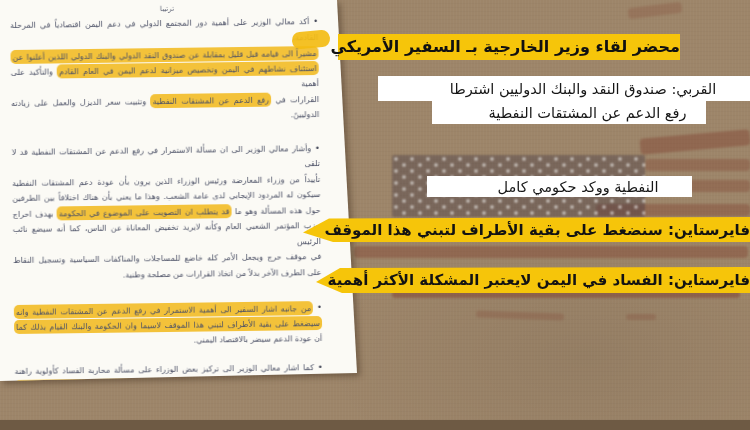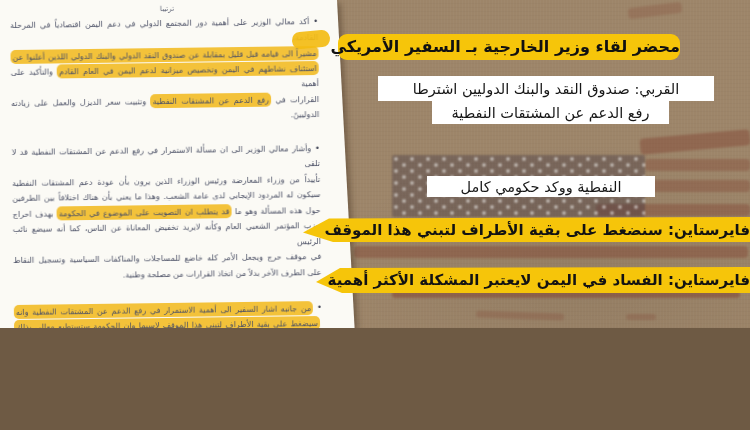--- a/index.html
+++ b/index.html
@@ -1,17 +1,17 @@
 <!DOCTYPE html>
 <html lang="ar"><head>
 <meta charset="utf-8">
 <style>
   html,body{margin:0;padding:0;background:#6e5a44;}
   .stage{
-    position:relative;width:750px;height:328px;overflow:hidden;
+    position:relative;width:750px;height:420px;overflow:hidden;
     background-color:#9d8569;
     background-image:
       radial-gradient(ellipse 300px 160px at 18% 22%, rgba(255,255,255,.05), transparent 70%),
       radial-gradient(ellipse 380px 200px at 78% 85%, rgba(0,0,0,.06), transparent 70%),
       repeating-linear-gradient(90deg, rgba(255,255,255,.025) 0 1px, transparent 1px 3px),
       repeating-linear-gradient(0deg, rgba(0,0,0,.02) 0 1px, transparent 1px 4px);
     font-family:"DejaVu Sans",sans-serif;
   }
   
   .flag{position:absolute;inset:0;z-index:1;}
@@ -46,26 +46,27 @@
   .doc-line.last{text-align-last:right;}
   .blt{margin-inline-end:4px;color:#3c4052;}
   .hl{background:rgba(242,185,25,.85);border-radius:5px;padding:2.5px 2px;
       -webkit-box-decoration-break:clone;box-decoration-break:clone;}
   .swash{position:absolute;left:292px;top:31px;width:38px;height:17px;z-index:3;
          background:rgba(243,188,20,.92);border-radius:8px;transform:rotate(-5deg);}
   
   .title{
     position:absolute;left:338px;top:34px;width:342px;height:26px;z-index:4;
     background:#f6c50a;color:#111;font-weight:bold;font-size:16px;line-height:26px;
-    text-align:center;direction:rtl;white-space:nowrap;border-radius:9px;
+    text-align:center;direction:rtl;white-space:nowrap;
   }
   .wline{
     position:absolute;z-index:4;background:#ffffff;color:#161616;
     font-size:14.5px;direction:rtl;display:flex;align-items:center;justify-content:center;
     white-space:nowrap;
+    padding-left:37px;
   }
   .q1l1{left:378px;top:76px;width:336px;height:25px;}
   .q1l2{left:432px;top:101px;width:237px;height:23px;}
   .q2l1{left:395px;top:153px;width:328px;height:23px;}
   .q2l2{left:427px;top:176px;width:228px;height:21px;}
   .yline{
     position:absolute;z-index:4;background:#f6c50a;color:#131313;font-weight:bold;
     font-size:15px;direction:rtl;display:flex;align-items:center;
     padding-right:7px;white-space:nowrap;
   }
@@ -108,21 +109,21 @@
             <div class="doc-line"><span class="blt">•</span><span>وأشار معالي الوزير الى ان مسألة الاستمرار في رفع الدعم عن المشتقات النفطية قد لا تلقى</span></div>
             <div class="doc-line"><span>تأييداً من وزراء المعارضة ورئيس الوزراء الذين يرون بأن عودة دعم المشتقات النفطية</span></div>
             <div class="doc-line"><span>سيكون له المردود الإيجابي لدى عامة الشعب. وهذا ما يعني بأن هناك اختلافاً بين الطرفين</span></div>
             <div class="doc-line"><span>حول هذه المسألة وهو ما </span><span class="hl">قد يتطلب ان التصويت على الموضوع في الحكومة</span><span> بهدف احراج</span></div>
             <div class="doc-line"><span>حزب المؤتمر الشعبي العام وكأنه لايريد تخفيض المعاناة عن الناس، كما أنه سيضع نائب الرئيس</span></div>
             <div class="doc-line"><span>في موقف حرج ويجعل الأمر كله خاضع للمساجلات والمناكفات السياسية  وتسجيل النقاط</span></div>
             <div class="doc-line last"><span>على الطرف الآخر بدلاً من اتخاذ القرارات من مصلحة وطنية.</span></div>
           </div>
           <div class="doc-bullet">
             <div class="doc-line"><span class="blt">•</span><span class="hl">من جانبه اشار السفير الى أهمية الاستمرار في رفع الدعم عن المشتقات النفطية وانه</span></div>
-            <div class="doc-line"><span class="hl">سيضغط على بقية الأطراف لتبني هذا الموقف لاسيما وان الحكومة ستستطيع معالي بذلك كما</span></div>
+            <div class="doc-line"><span class="hl">سيضغط على بقية الأطراف لتبني هذا الموقف لاسيما وان الحكومة والبنك القيام بذلك كما</span></div>
             <div class="doc-line last"><span>أن عودة الدعم سيضر بالاقتصاد اليمني.</span></div>
           </div>
           <div class="doc-bullet">
             <div class="doc-line"><span class="blt">•</span><span>كما اشار معالي الوزير الى تركيز بعض الوزراء على مسألة محاربة الفساد كأولوية راهنة</span></div>
             <div class="doc-line"><span>متجاهلين ما تحقق في مكافحة الفساد واشار </span><span class="hl">السفير أن الفساد في اليمن لا يعتبر المشكلة</span></div>
             <div class="doc-line"><span class="hl">الأكثر أهمية التي تواجهها اليمن وإن</span><span> ما يعني الناس هو بحث المسائل المتعلقة بعودة المرافق</span></div>
             <div class="doc-line last"><span>الخدمية الى عملها </span><span class="hl">وتوظيف الشباب</span><span> وهو ما </span><span class="hl">طرحه ووكد</span><span> عليه عند لقائه بكافة الأطراف.</span></div>
           </div>
         </div>
     </div>

